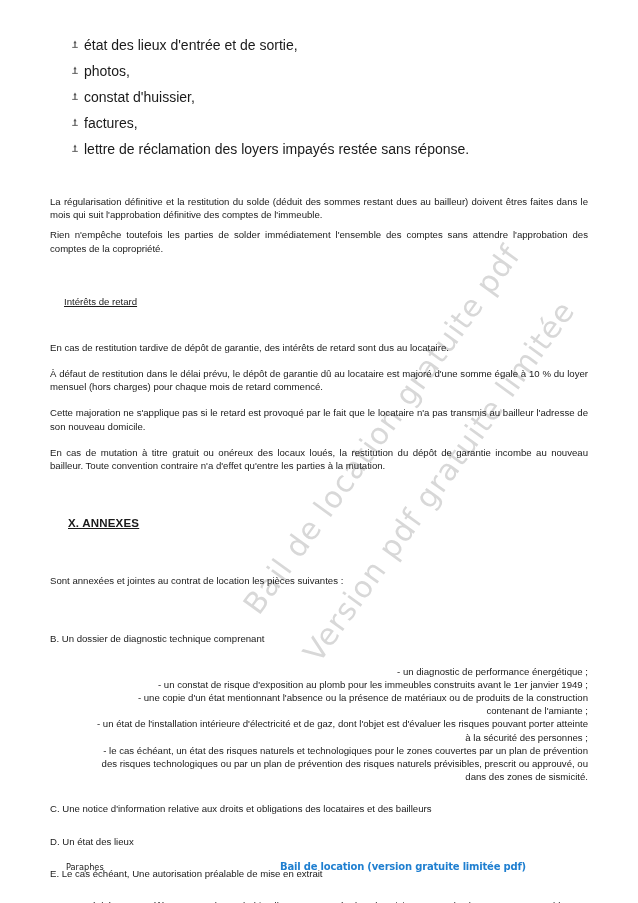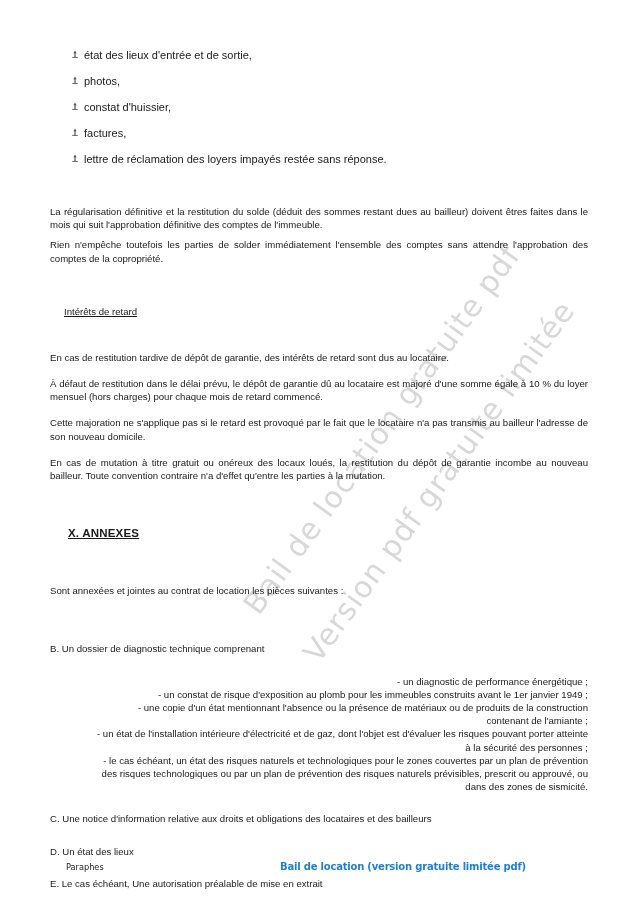--- a/index.html
+++ b/index.html
@@ -67,23 +67,23 @@
 
   
   .bullet-list {
     margin: 0;
     padding: 0;
     list-style: none;
   }
   .bullet-item {
     display: flex;
     align-items: flex-start;
-    font-size: 11px;
+    font-size: 14px;
     line-height: 13px;
-    margin: 10px 0 13px 0;
+    margin: 0 0 13px 0;
     padding-left: 21px;
   }
   .bullet-glyph {
     flex: 0 0 auto;
     width: 13px;
     color: #555;
     font-size: 8px;
     line-height: 13px;
     font-family: "DejaVu Sans", sans-serif;
   }

